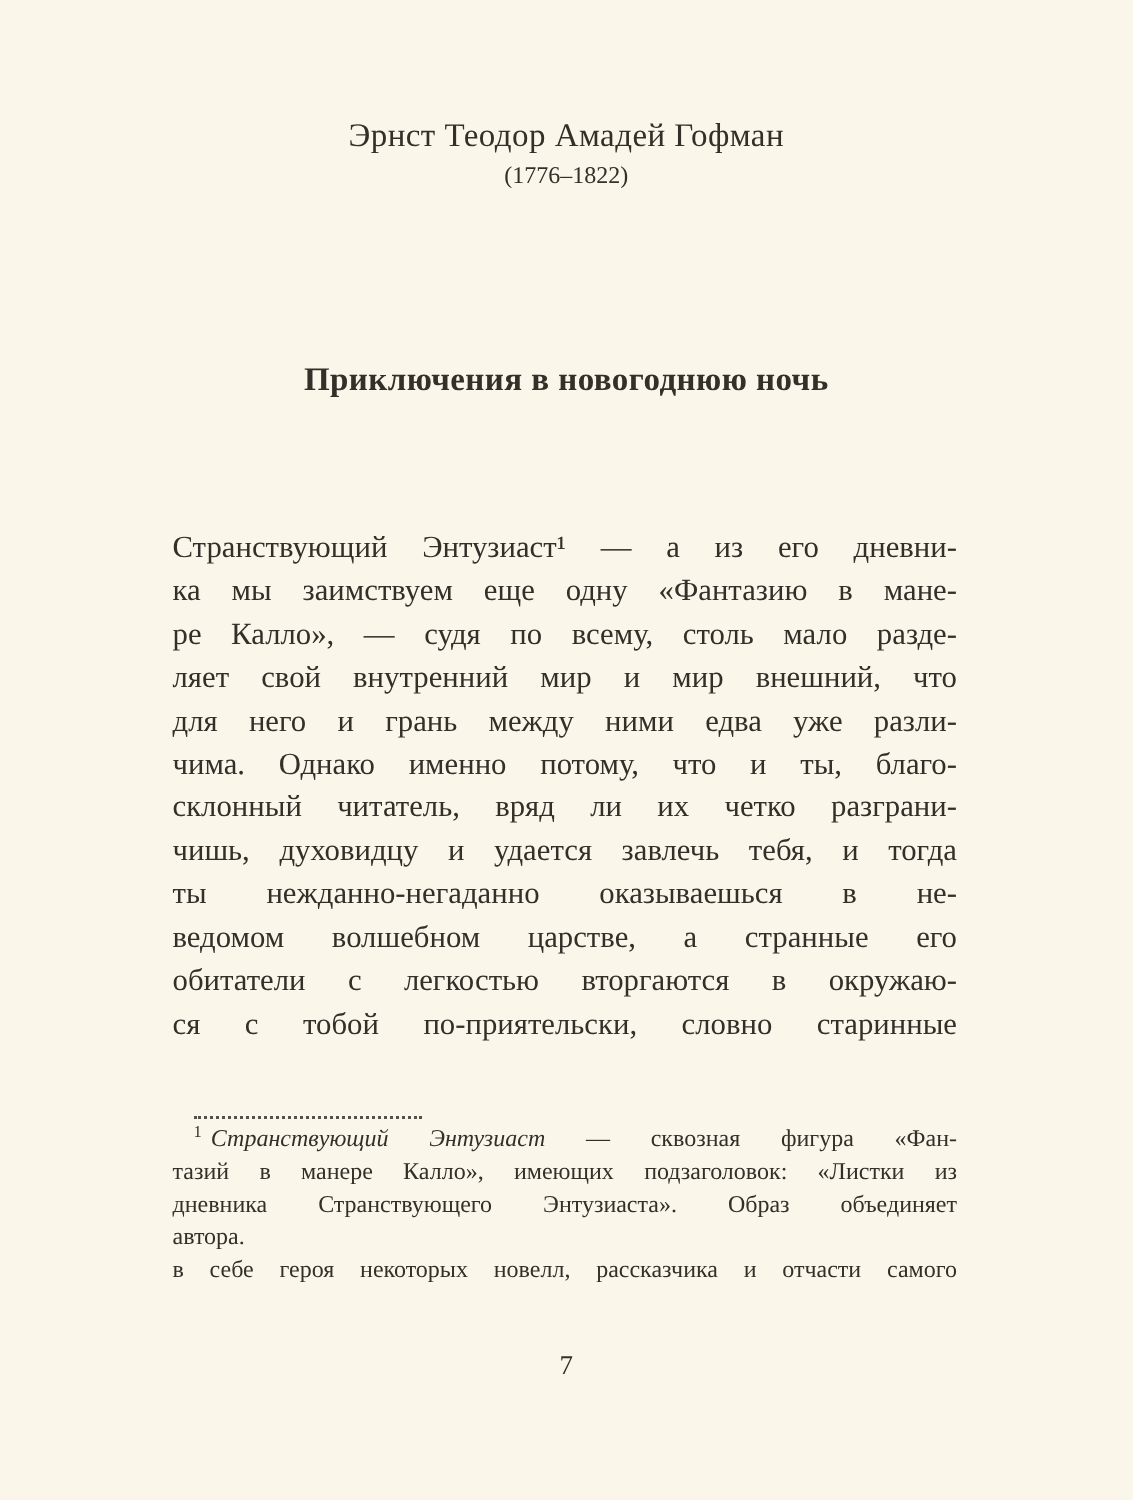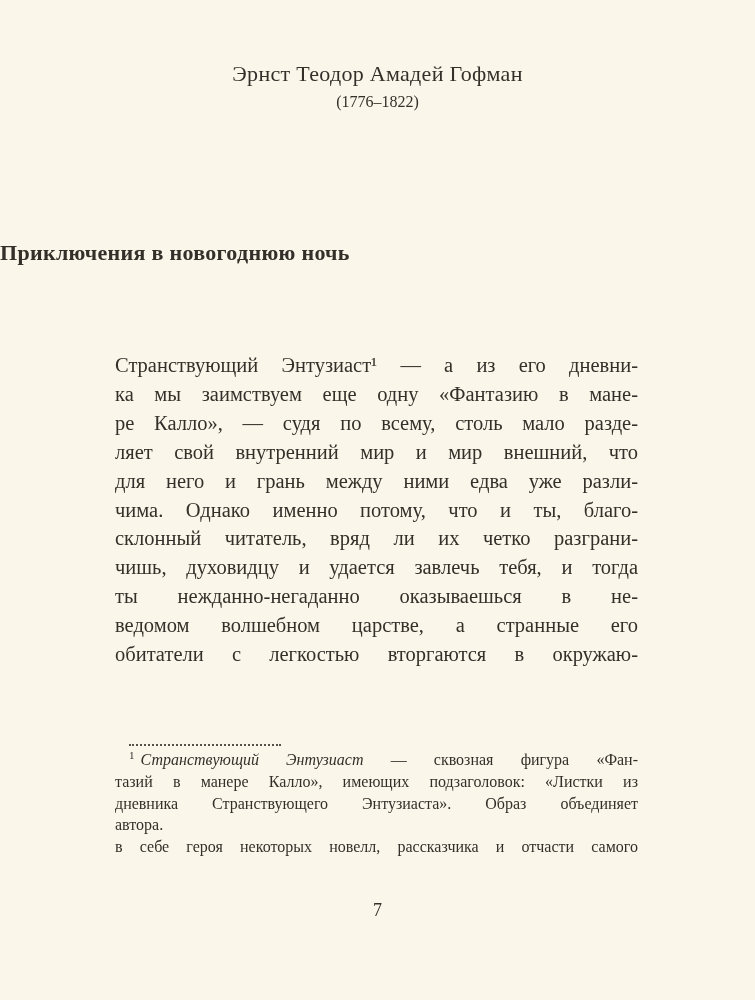--- a/index.html
+++ b/index.html
@@ -9,39 +9,40 @@
     width: 755px;
     height: 1000px;
     margin: 0 auto;
     background: #faf6ea;
     color: #33302a;
     font-family: "Liberation Serif", "DejaVu Serif", serif;
     overflow: hidden;
   }
   .author-block {
     position: absolute;
-    top: 59px;
+    top: 75px;
     left: 0;
     width: 100%;
     text-align: center;
   }
   .author-name {
     font-size: 22px;
     line-height: 29px;
     letter-spacing: 0.3px;
   }
   .author-years {
     font-size: 16px;
     line-height: 28px;
   }
   .story-title {
     position: absolute;
     top: 240px;
     left: 0;
     width: 100%;
+    text-align: center;
     font-weight: bold;
     font-size: 22px;
     letter-spacing: 0.3px;
   }
   .section-subtitle {
     position: absolute;
     top: 306px;
     left: 0;
     width: 100%;
     text-align: center;
@@ -122,20 +123,21 @@
     <div class="body-line">ка мы заимствуем еще одну «Фантазию в мане-</div>
     <div class="body-line">ре Калло», — судя по всему, столь мало разде-</div>
     <div class="body-line">ляет свой внутренний мир и мир внешний, что</div>
     <div class="body-line">для него и грань между ними едва уже разли-</div>
     <div class="body-line">чима. Однако именно потому, что и ты, благо-</div>
     <div class="body-line">склонный читатель, вряд ли их четко разграни-</div>
     <div class="body-line">чишь, духовидцу и удается завлечь тебя, и тогда</div>
     <div class="body-line">ты нежданно-негаданно оказываешься в не-</div>
     <div class="body-line">ведомом волшебном царстве, а странные его</div>
     <div class="body-line">обитатели с легкостью вторгаются в окружаю-</div>
+    <div class="body-line">ся с тобой по-приятельски, словно старинные</div>
   </div>
 
   <div class="footnote">
     <div class="footnote-rule"></div>
     <div class="fn-line fn-first">
       <span class="fn-marker">1</span><span class="fn-term">Странствующий Энтузиаст</span><span> — сквозная фигура «Фан-</span>
     </div>
     <div class="fn-line">тазий в манере Калло», имеющих подзаголовок: «Листки из</div>
     <div class="fn-line">дневника Странствующего Энтузиаста». Образ объединяет</div>
     <div class="fn-line fn-last">автора.</div>

